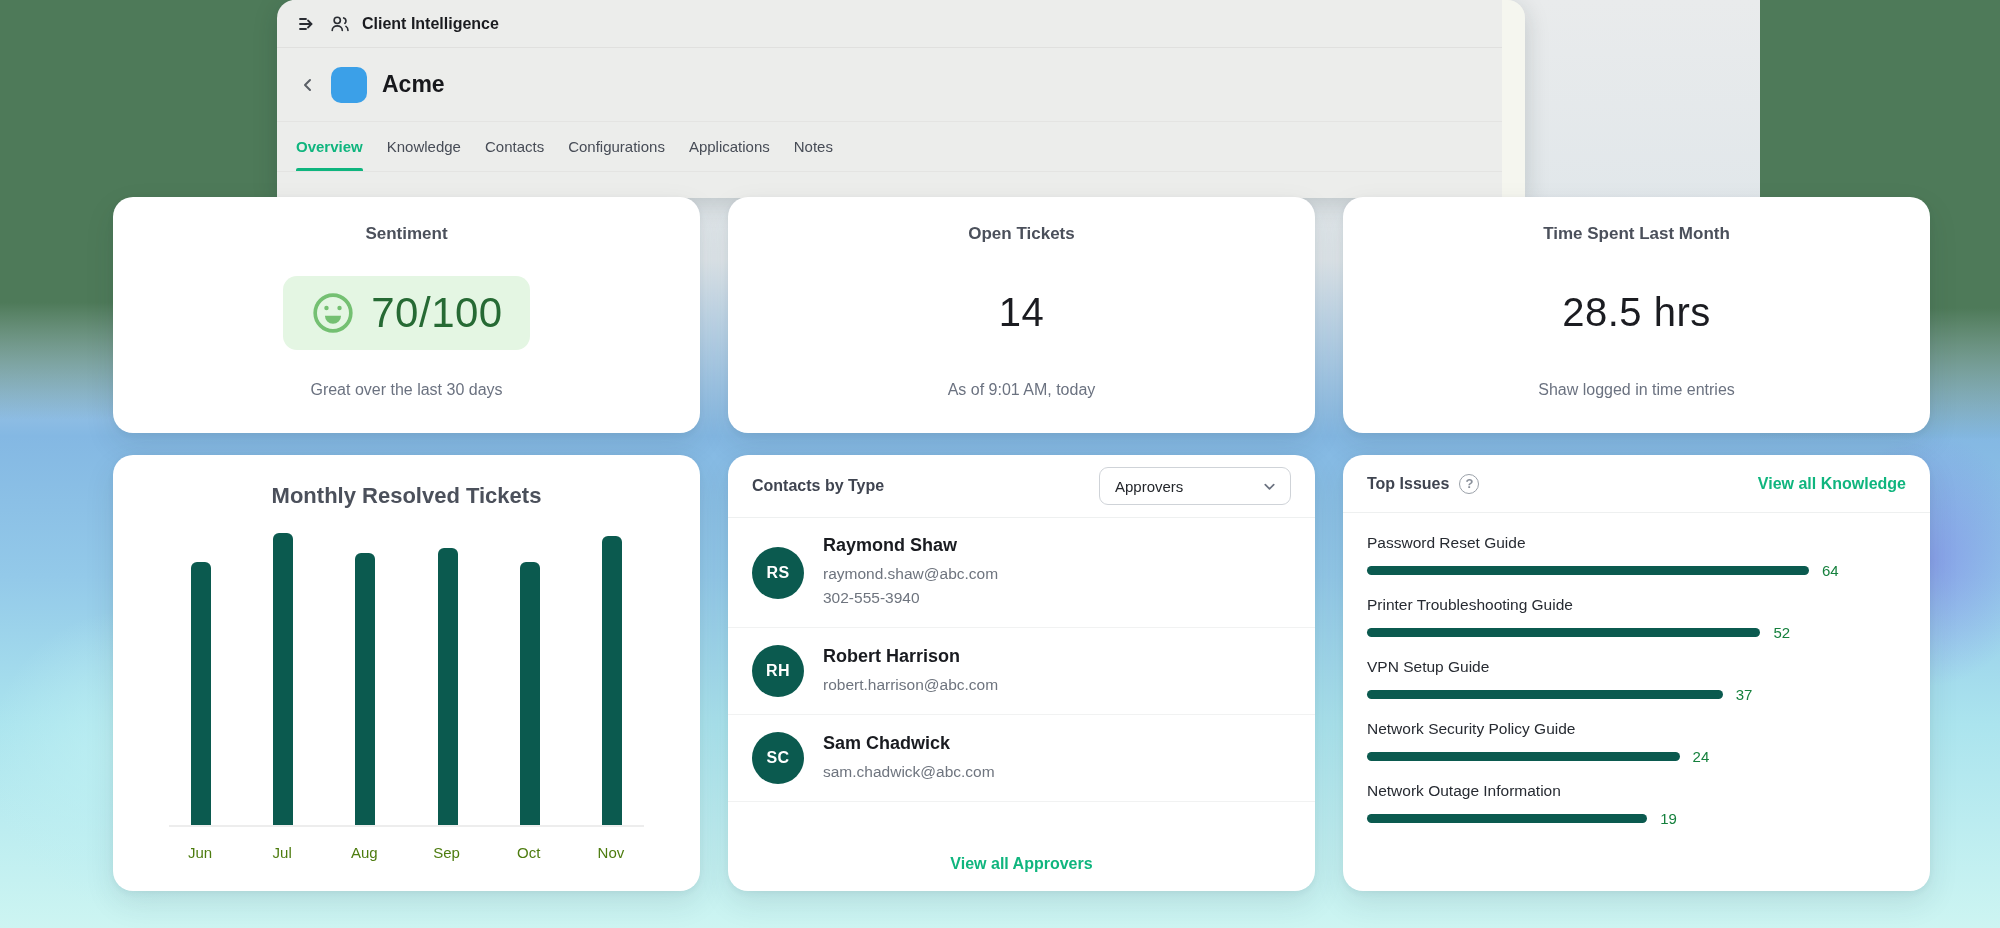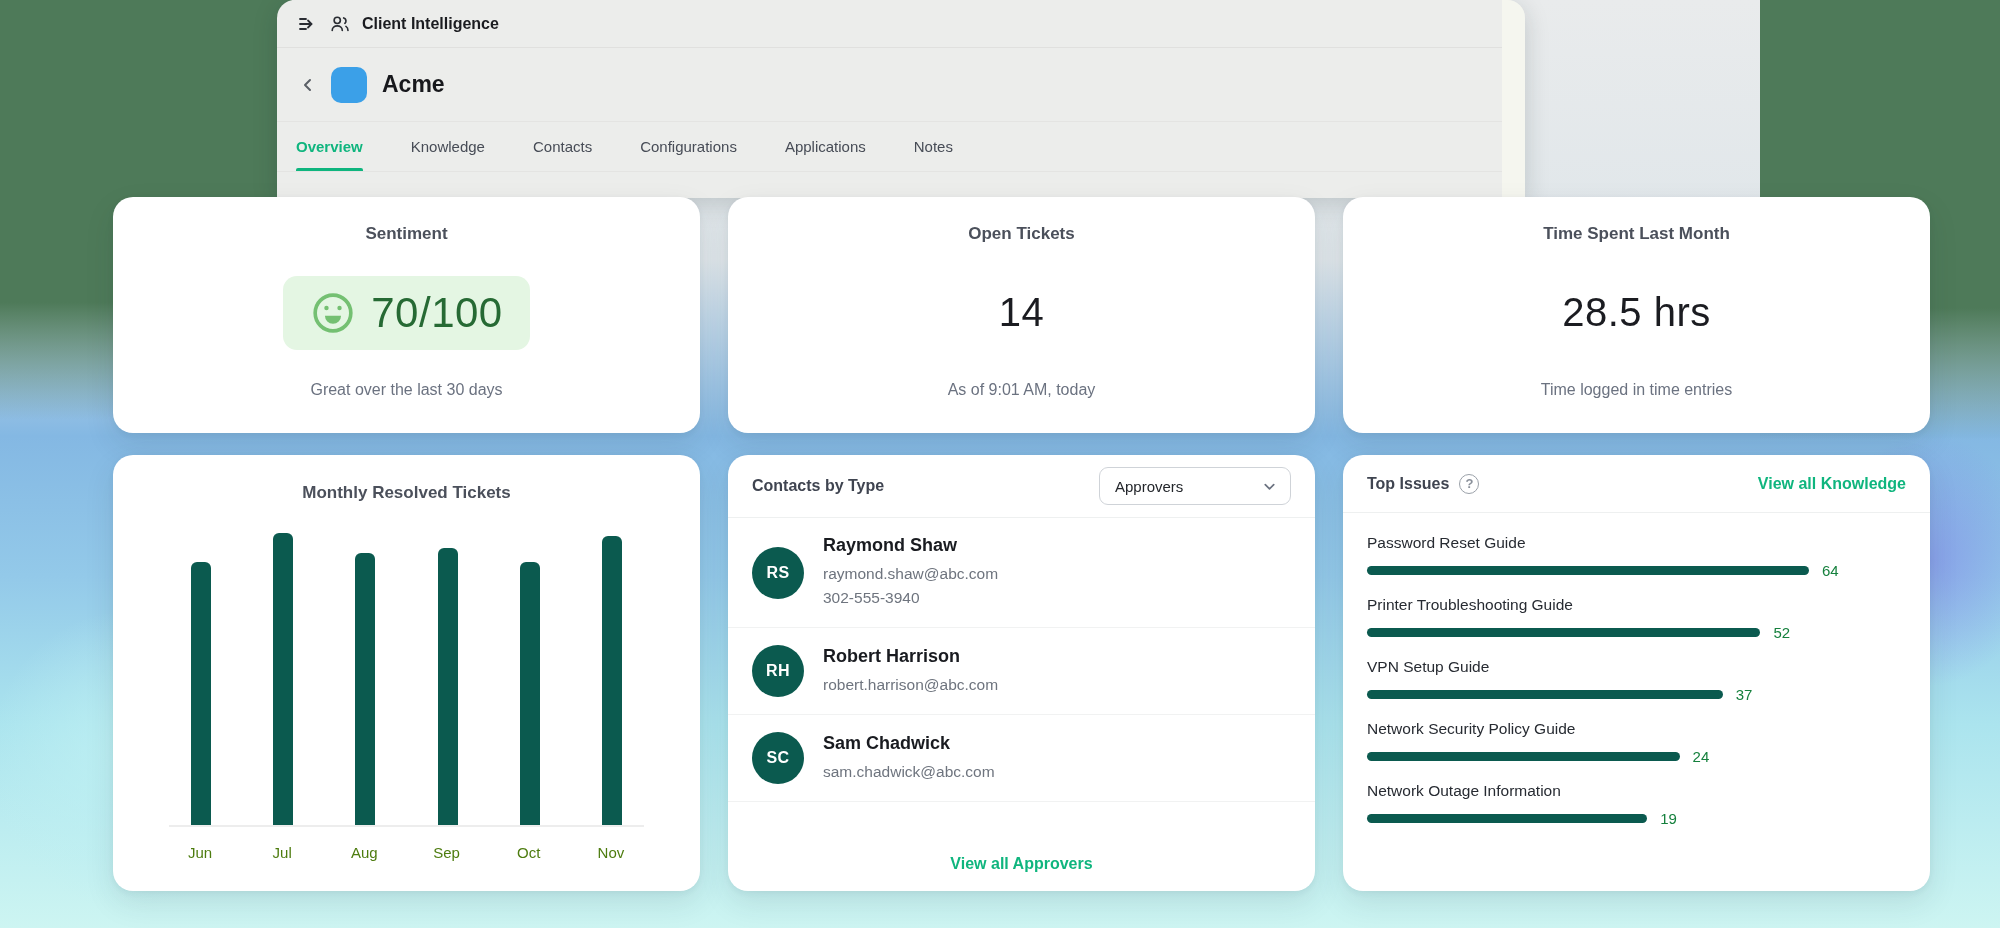--- a/index.html
+++ b/index.html
@@ -26,21 +26,21 @@
   .topbar{height:48px;display:flex;align-items:center;gap:11px;padding:0 0 0 19px;
     border-bottom:1px solid #e0e0de;box-sizing:border-box;}
   .topbar-title{font-size:16px;font-weight:700;color:#1b1c20;}
   .icon-btn{display:flex;align-items:center;justify-content:center;}
   .client-row{height:74px;display:flex;align-items:center;padding:0 0 0 16px;
     border-bottom:1px solid #e4e4e2;box-sizing:border-box;}
   .back-btn{width:30px;height:30px;display:flex;align-items:center;justify-content:center;
     background:transparent;border:none;cursor:pointer;padding:0;margin-right:8px;}
   .client-logo{width:36px;height:36px;border-radius:10px;margin-right:15px;}
   .client-name{font-size:23px;font-weight:700;color:#17181c;}
-  .tabs{height:50px;display:flex;align-items:stretch;gap:48px;padding:0 0 0 19px;
+  .tabs{height:50px;display:flex;align-items:stretch;gap:24px;padding:0 0 0 19px;
     border-bottom:1px solid #e4e4e2;box-sizing:border-box;}
   .tab{display:flex;align-items:center;font-size:15px;font-weight:500;color:#474c56;
     position:relative;cursor:pointer;}
   .tab.active{color:var(--accent);font-weight:600;}
   .tab.active::after{content:"";position:absolute;left:0;right:0;bottom:0;height:3px;
     background:var(--accent);border-radius:2px 2px 0 0;}
 
   
   .card{position:absolute;background:#fff;border-radius:20px;
     box-shadow:0 12px 30px rgba(25,45,60,.10), 0 2px 6px rgba(25,45,60,.06);
@@ -53,21 +53,21 @@
     justify-content:space-between;padding:27px 20px 34px;}
   .stat-title{font-size:17px;font-weight:700;color:#4b505b;}
   .stat-value{font-size:40px;font-weight:500;color:#1b1c21;letter-spacing:.5px;}
   .stat-sub{font-size:16px;color:#6b7280;}
   .sentiment-pill{display:inline-flex;align-items:center;gap:15px;
     background:var(--pill-bg);border-radius:14px;padding:13px 27px;}
   .sentiment-score{font-size:42px;font-weight:500;color:var(--pill-text);letter-spacing:.5px;}
 
   
   .chart-card{padding:0;}
-  .chart-title{text-align:center;font-size:17px;font-weight:700;color:#4b505b;margin:28px 0 0;}
+  .chart-title{text-align:center;font-size:22px;font-weight:700;color:#4b505b;margin:28px 0 0;}
   .chart-wrap{position:absolute;left:56px;right:56px;top:98px;bottom:64px;
     display:flex;justify-content:space-between;align-items:flex-end;
     border-bottom:2px solid #ededed;}
   .bar-col{height:100%;width:64px;display:flex;align-items:flex-end;justify-content:center;position:relative;}
   .bar{width:20px;background:var(--teal);border-radius:6px 6px 0 0;}
   .bar-label{position:absolute;left:0;right:2px;bottom:-36px;text-align:center;
     font-size:15px;color:#4d7c0f;}
 
   
   .panel-card{display:flex;flex-direction:column;overflow:hidden;}
@@ -167,21 +167,21 @@
 
 <div class="card row1 col2 stat-card">
   <div class="stat-title">Open Tickets</div>
   <div class="stat-value">14</div>
   <div class="stat-sub">As of 9:01 AM, today</div>
 </div>
 
 <div class="card row1 col3 stat-card">
   <div class="stat-title">Time Spent Last Month</div>
   <div class="stat-value">28.5 hrs</div>
-  <div class="stat-sub">Time logged in time entries</div>
+  <div class="stat-sub">Shaw logged in time entries</div>
 </div>
 
 <div class="card row2 col1 chart-card">
   <h3 class="chart-title">Monthly Resolved Tickets</h3>
   <div class="chart-wrap" id="bar-chart">
       <div class="bar-col">
         <div class="bar" style="height: 263px; background: rgb(11, 90, 79);"></div>
         <div class="bar-label">Jun</div>
       </div>
       <div class="bar-col">

